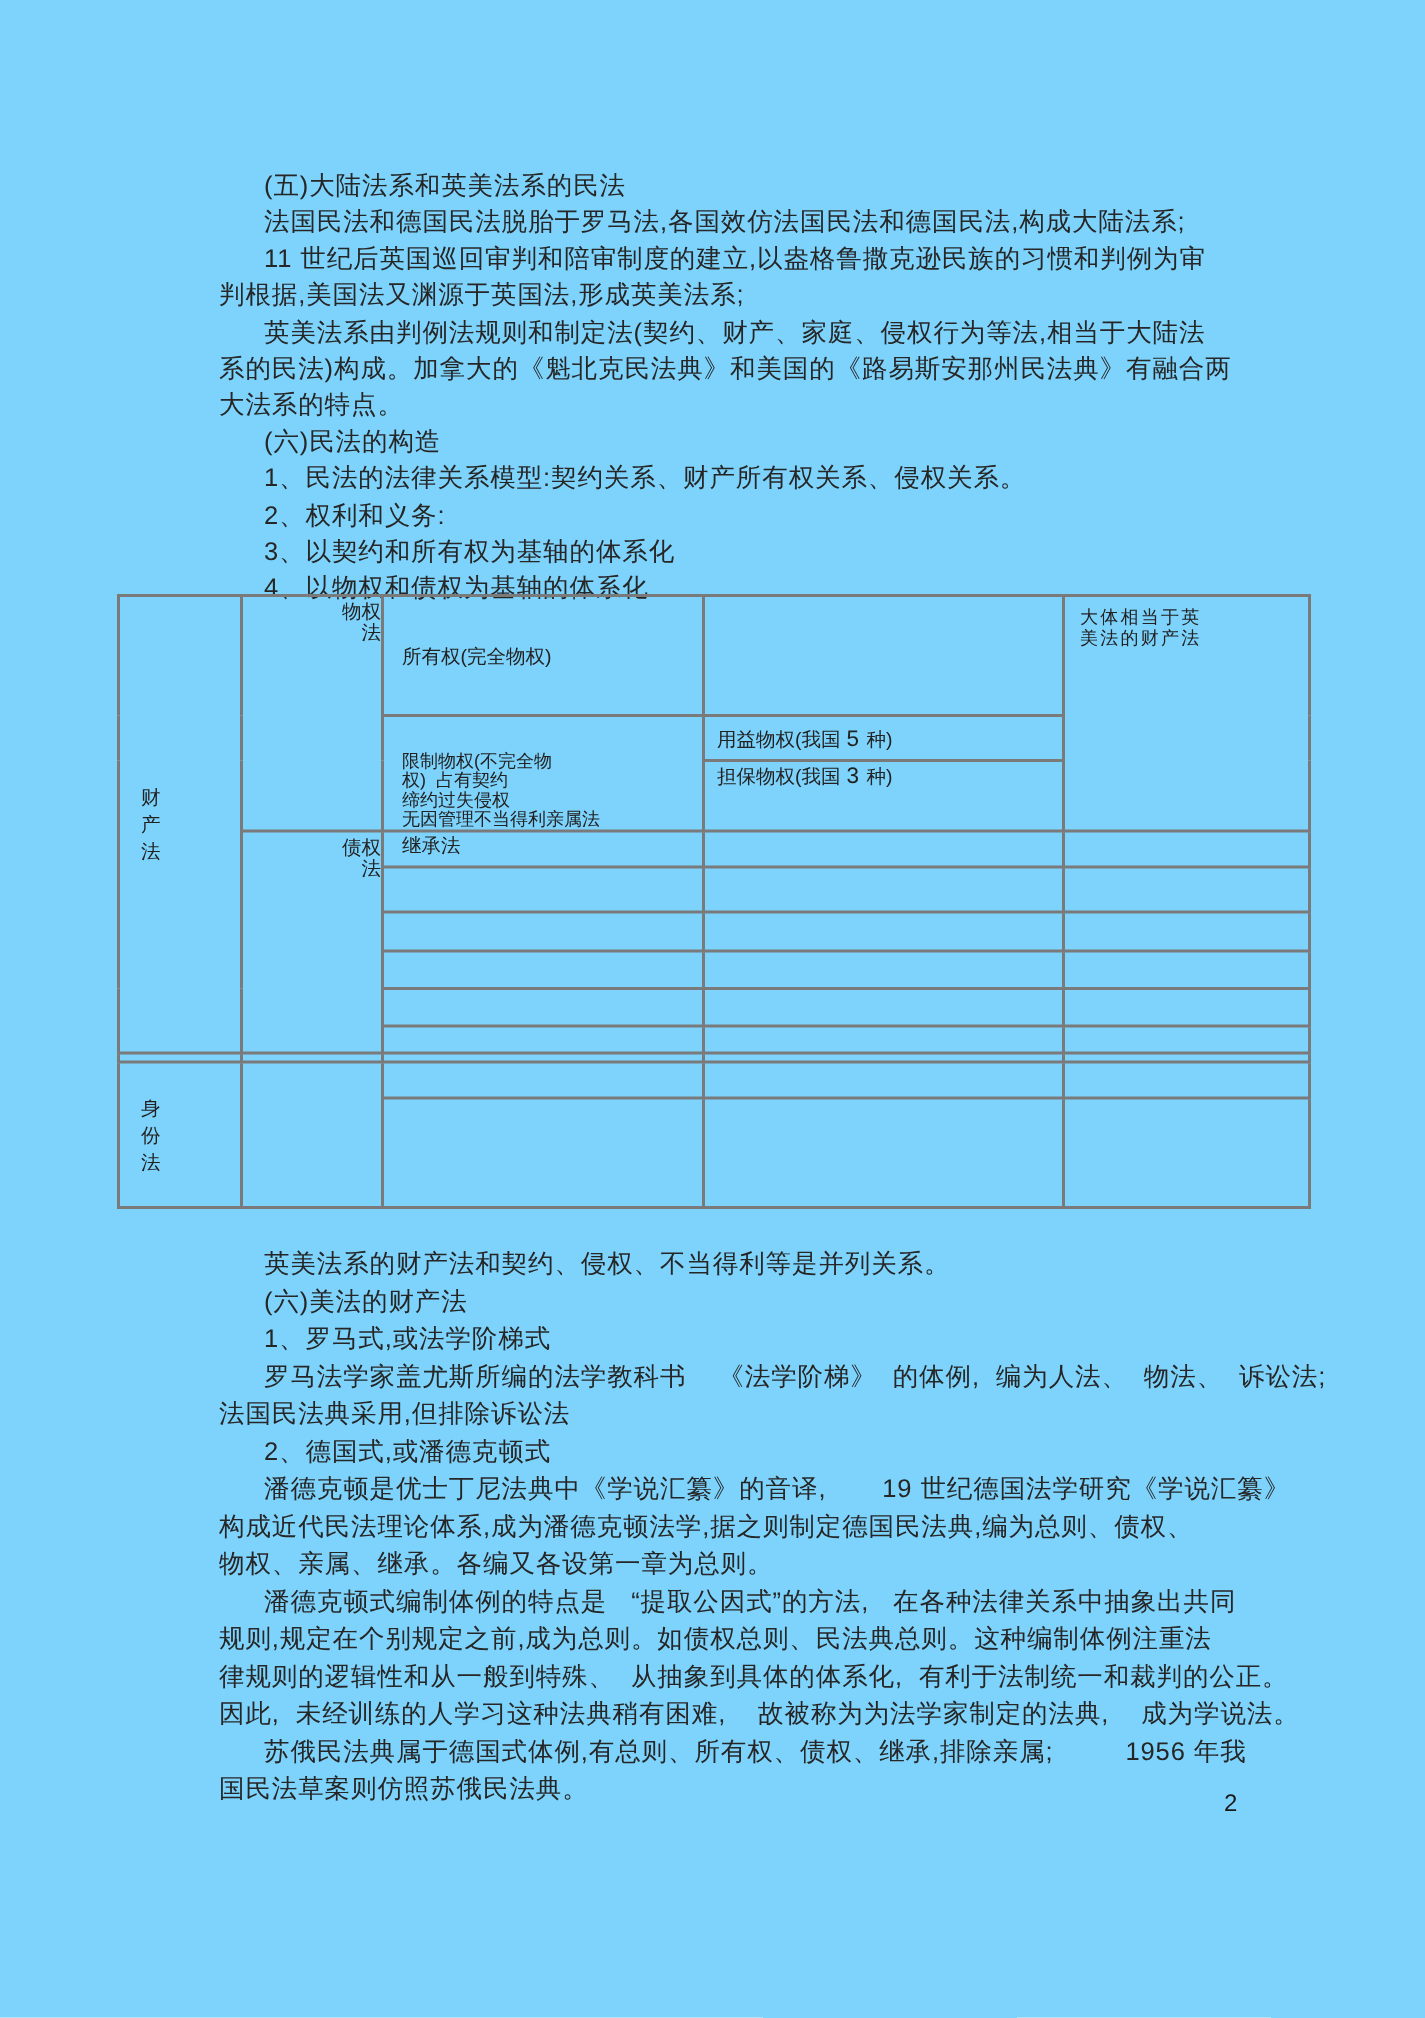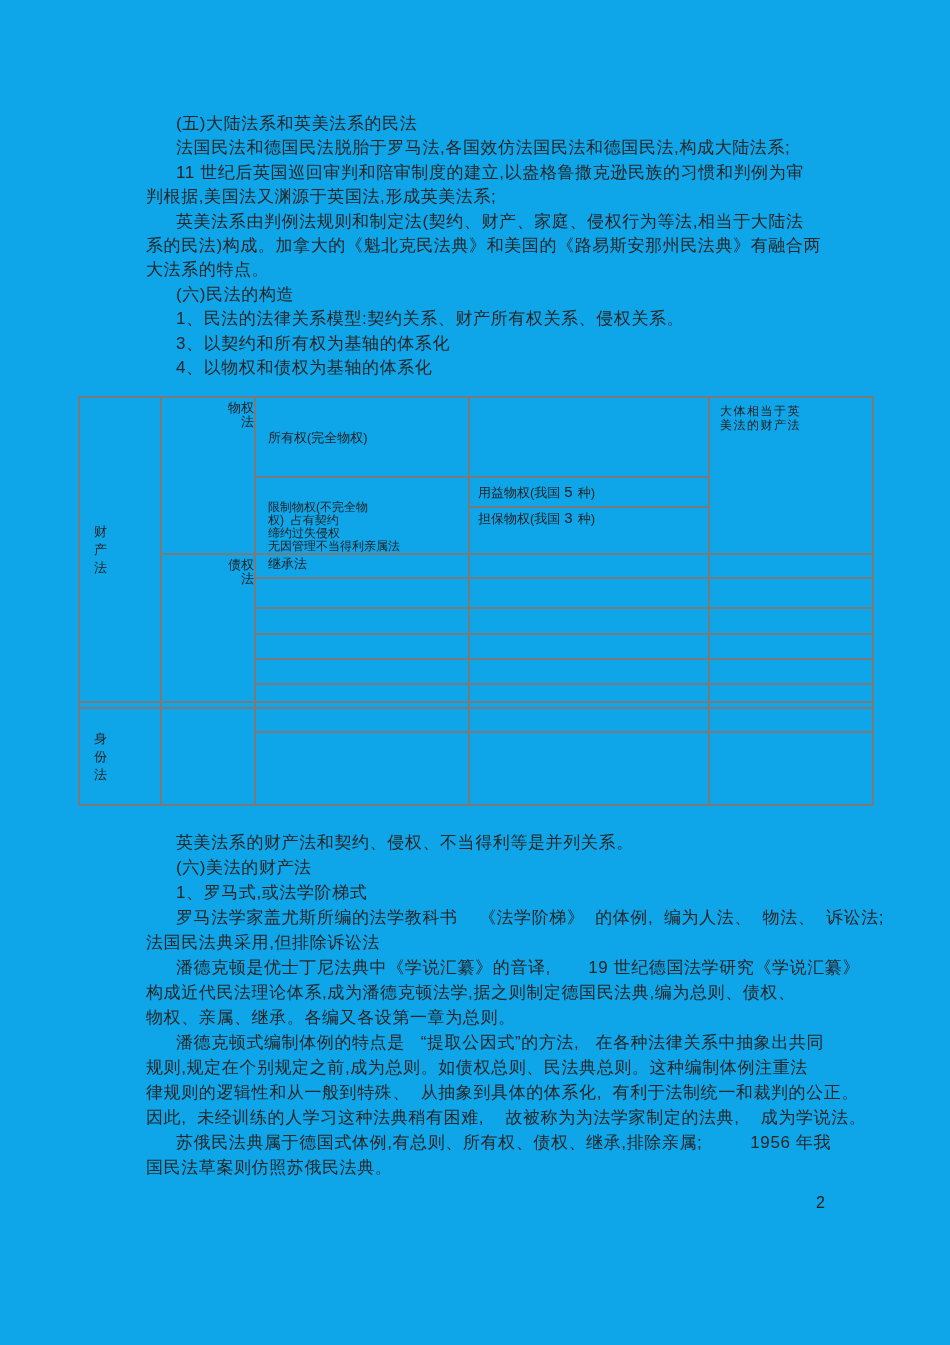--- a/index.html
+++ b/index.html
@@ -1,19 +1,19 @@
 <!DOCTYPE html>
 <html><head>
 <meta charset="utf-8">
 <style>
   html,body{margin:0;padding:0;background:#e8e8e8;}
   .page{
     position:relative;
     width:950px;height:1345px;
-    background:#0ea5e9;
+    background:#7dd3fc;
     font-family:"Liberation Sans","DejaVu Sans",sans-serif;
     color:#262626;
     overflow:hidden;
   }
   .textblock{position:absolute;left:146px;width:770px;}
   .textblock .line{white-space:pre;font-size:17px;letter-spacing:0.6px;}
   .block-top{top:112px;}
   .block-top .line{height:24.4px;line-height:24.4px;}
   .block-bottom{top:830px;}
   .block-bottom .line{height:25px;line-height:25px;}
@@ -56,20 +56,21 @@
   <div class="textblock block-top">
     <div class="line indent">(五)大陆法系和英美法系的民法</div>
     <div class="line indent">法国民法和德国民法脱胎于罗马法,各国效仿法国民法和德国民法,构成大陆法系;</div>
     <div class="line indent">11 世纪后英国巡回审判和陪审制度的建立,以盎格鲁撒克逊民族的习惯和判例为审</div>
     <div class="line">判根据,美国法又渊源于英国法,形成英美法系;</div>
     <div class="line indent">英美法系由判例法规则和制定法(契约、财产、家庭、侵权行为等法,相当于大陆法</div>
     <div class="line">系的民法)构成。加拿大的《魁北克民法典》和美国的《路易斯安那州民法典》有融合两</div>
     <div class="line">大法系的特点。</div>
     <div class="line indent">(六)民法的构造</div>
     <div class="line indent">1、民法的法律关系模型:契约关系、财产所有权关系、侵权关系。</div>
+    <div class="line indent">2、权利和义务:</div>
     <div class="line indent">3、以契约和所有权为基轴的体系化</div>
     <div class="line indent">4、以物权和债权为基轴的体系化</div>
   </div>
 
   <table class="lawtable">
     <colgroup>
       <col style="width:82px">
         <col style="width:94px">
         <col style="width:214px">
         <col style="width:240px">
@@ -152,20 +153,21 @@
       </tr>
     </tbody>
   </table>
 
   <div class="textblock block-bottom">
     <div class="line indent">英美法系的财产法和契约、侵权、不当得利等是并列关系。</div>
     <div class="line indent">(六)美法的财产法</div>
     <div class="line indent">1、罗马式,或法学阶梯式</div>
     <div class="line indent">罗马法学家盖尤斯所编的法学教科书    《法学阶梯》  的体例,  编为人法、  物法、  诉讼法;</div>
     <div class="line">法国民法典采用,但排除诉讼法</div>
+    <div class="line indent">2、德国式,或潘德克顿式</div>
     <div class="line indent">潘德克顿是优士丁尼法典中《学说汇纂》的音译,       19 世纪德国法学研究《学说汇纂》</div>
     <div class="line">构成近代民法理论体系,成为潘德克顿法学,据之则制定德国民法典,编为总则、债权、</div>
     <div class="line">物权、亲属、继承。各编又各设第一章为总则。</div>
     <div class="line indent">潘德克顿式编制体例的特点是   “提取公因式”的方法,   在各种法律关系中抽象出共同</div>
     <div class="line">规则,规定在个别规定之前,成为总则。如债权总则、民法典总则。这种编制体例注重法</div>
     <div class="line">律规则的逻辑性和从一般到特殊、  从抽象到具体的体系化,  有利于法制统一和裁判的公正。</div>
     <div class="line">因此,  未经训练的人学习这种法典稍有困难,    故被称为为法学家制定的法典,    成为学说法。</div>
     <div class="line indent">苏俄民法典属于德国式体例,有总则、所有权、债权、继承,排除亲属;         1956 年我</div>
     <div class="line">国民法草案则仿照苏俄民法典。</div>
   </div>

